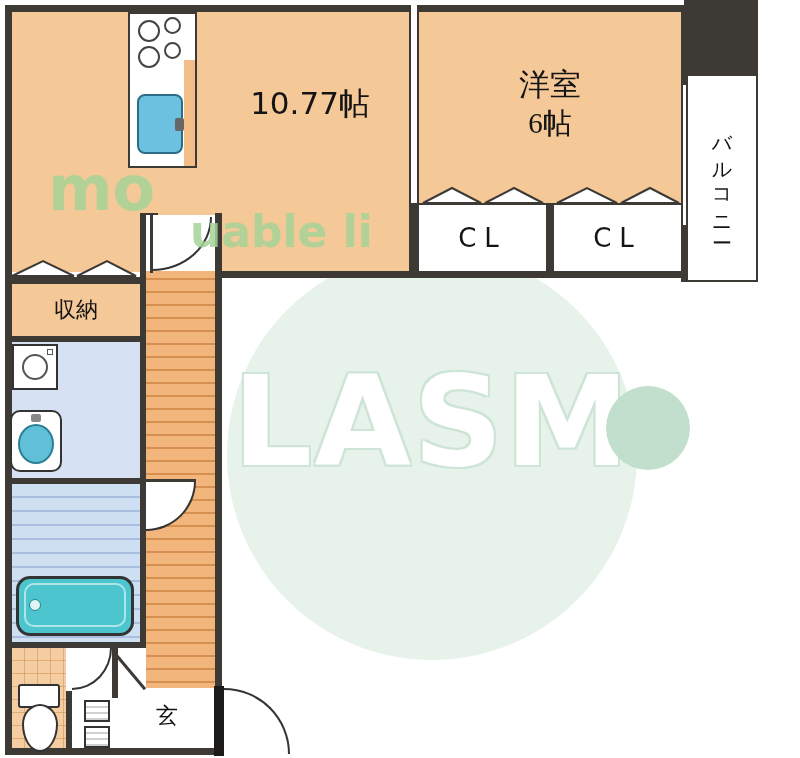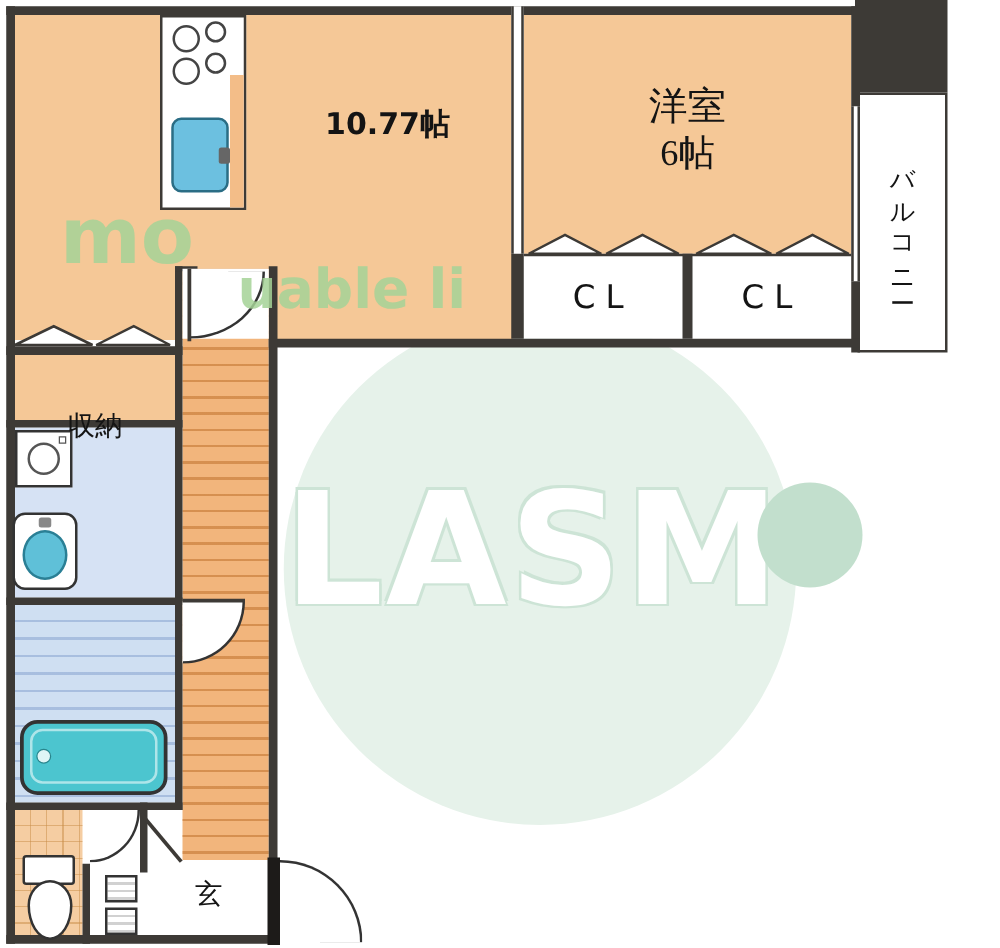--- a/index.html
+++ b/index.html
@@ -14,21 +14,21 @@
   .wm{z-index:0;}
   .wmfrag{z-index:5;color:rgba(165,210,150,0.85);font-weight:bold;pointer-events:none;}
   .tri{z-index:3;}
 </style>
 </head>
 <body>
 
 <div id="plan">
 
   <div class="abs wm" style="left:227px;top:250px;width:410px;height:410px;border-radius:50%;background:#e6f2ea;"></div>
-  <div class="abs wm" style="left:227px;top:368px;width:410px;font-size:125px;font-weight:bold;letter-spacing:2px;text-align:left;color:#ffffff;text-shadow:2px 2px 0 #cde4d6,-2px -2px 0 #cde4d6,2px -2px 0 #cde4d6,-2px 2px 0 #cde4d6;">LASM</div>
+  <div class="abs wm" style="left:227px;top:349px;width:410px;font-size:125px;font-weight:bold;letter-spacing:2px;text-align:center;color:#ffffff;text-shadow:2px 2px 0 #cde4d6,-2px -2px 0 #cde4d6,2px -2px 0 #cde4d6,-2px 2px 0 #cde4d6;">LASM</div>
   <div class="abs wm" style="left:606px;top:386px;width:84px;height:84px;border-radius:50%;background:#c2dfcd;"></div>
 
   <div class="abs fill" style="left:12px;top:12px;width:398px;height:260px;background:#f5c897;"></div>
   <div class="abs fill" style="left:419px;top:12px;width:262px;height:191px;background:#f5c897;"></div>
   <div class="abs fill" style="left:419px;top:205px;width:127px;height:66px;background:#ffffff;"></div>
   <div class="abs fill" style="left:554px;top:205px;width:127px;height:66px;background:#ffffff;"></div>
   <div class="abs fill" style="left:12px;top:284px;width:128px;height:52px;background:#f5c897;"></div>
   <div class="abs fill" style="left:12px;top:342px;width:128px;height:136px;background:#d6e2f4;"></div>
   <div class="abs fill" style="left:12px;top:484px;width:128px;height:158px;background-color:#cfdff2;background-image:repeating-linear-gradient(to bottom,rgba(0,0,0,0) 0 12px,rgba(120,150,200,0.45) 12px 14px);"></div>
   <div class="abs fill" style="left:12px;top:648px;width:54px;height:100px;background-color:#f5cda2;background-image:repeating-linear-gradient(to bottom,rgba(0,0,0,0) 0 12px,rgba(200,140,70,0.5) 12px 13px),repeating-linear-gradient(to right,rgba(0,0,0,0) 0 12px,rgba(200,140,70,0.5) 12px 13px);"></div>
@@ -109,28 +109,28 @@
     <div class="abs" style="left:10px;top:20px;width:12px;height:12px;background:#dff5f6;border:1px solid #28858d;border-radius:50%;"></div>
   </div>
 
   <div class="abs fixt" style="left:18px;top:684px;width:42px;height:24px;background:#fff;border:2px solid #333;border-radius:3px;"></div>
   <div class="abs fixt" style="left:22px;top:704px;width:36px;height:48px;background:#fff;border:2px solid #333;border-radius:50% 50% 50% 50% / 42% 42% 58% 58%;"></div>
 
   <div class="abs fixt" style="left:84px;top:700px;width:26px;height:22px;background:#fff;border:2px solid #333;background-image:repeating-linear-gradient(to bottom,rgba(0,0,0,0) 0 4px,rgba(0,0,0,0.18) 4px 6px);"></div>
   <div class="abs fixt" style="left:84px;top:726px;width:26px;height:22px;background:#fff;border:2px solid #333;background-image:repeating-linear-gradient(to bottom,rgba(0,0,0,0) 0 4px,rgba(0,0,0,0.18) 4px 6px);"></div>
 
   <div class="abs label" style="left:210px;top:84px;width:200px;">
-    <div style="font-size:24px;font-weight:bold;">10.77帖</div>
+    <div style="font-size:31px;">10.77帖</div>
   </div>
   <div class="abs label" style="left:460px;top:66px;width:180px;font-family:Liberation Serif, serif;">
     <div style="font-size:31px;">洋室</div>
     <div style="font-size:29px;">6帖</div>
   </div>
   <div class="abs label" style="left:419px;top:222px;width:127px;font-size:26px;letter-spacing:8px;">CL</div>
   <div class="abs label" style="left:554px;top:222px;width:127px;font-size:26px;letter-spacing:8px;">CL</div>
   <div class="abs label" style="left:686px;top:84px;width:72px;height:190px;display:flex;align-items:center;justify-content:center;writing-mode:vertical-rl;text-orientation:upright;font-size:20px;letter-spacing:5px;">バルコニー</div>
-  <div class="abs label" style="left:12px;top:296px;width:128px;font-size:22px;margin-top:32px;">収納</div>
+  <div class="abs label" style="left:12px;top:296px;width:128px;font-size:22px;">収納</div>
   <div class="abs label" style="left:132px;top:702px;width:70px;font-size:22px;">玄</div>
 
   <div class="abs wmfrag" style="left:48px;top:152px;font-size:62px;">mo</div>
   <div class="abs wmfrag" style="left:190px;top:206px;font-size:44px;">uable li</div>
 
 </div>
 
 </body></html>

